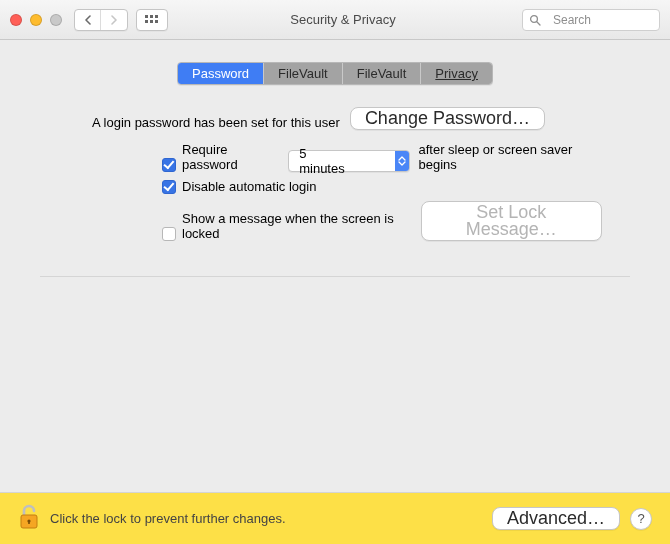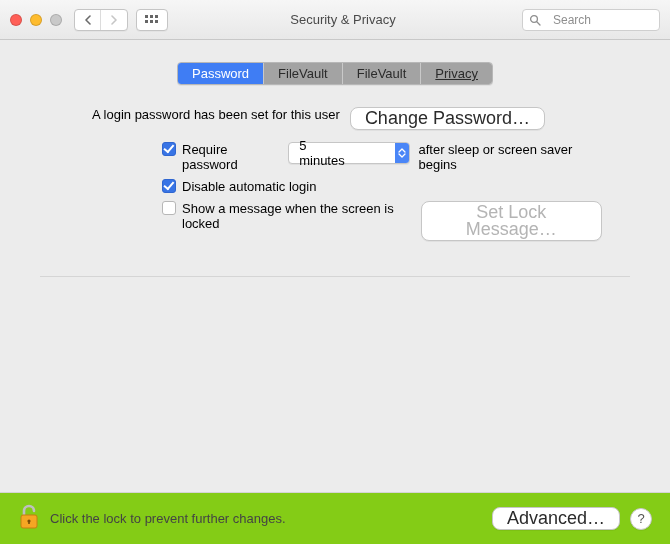--- a/index.html
+++ b/index.html
@@ -66,21 +66,21 @@
     .tab {
       padding: 3px 14px; font-size:13px; color:#2b2b2b; background:#a3a3a3;
       border-right: 1px solid #c9c9c9; cursor: default;
     }
     .tab:last-child { border-right: none; text-decoration: underline; }
     .tab.selected { background:#3f7df4; color:#fff; }
 
     .section1 {
       padding: 22px 48px 28px 60px;
     }
-    .row { display:flex; align-items:flex-start; margin-bottom: 7px; }
+    .row { display:flex; align-items:flex-end; margin-bottom: 7px; }
     .login-row { margin-left: 12px; margin-bottom: 12px; }
     .indent { margin-left: 34px; padding-left: 48px; }
     .mac-button {
       background: #fff; border: 1px solid #c6c6c6; border-radius: 8px;
       padding: 2px 14px; font-size: 18px; color:#2b2b2b;
       box-shadow: 0 1px 0 rgba(0,0,0,0.05); cursor: default; line-height: 17px;
     }
     .mac-button.disabled { color:#b4b4b4; }
     .popup {
       display:inline-flex; align-items:center; background:#fff;
@@ -107,21 +107,21 @@
 
     .section2 { padding: 22px 48px 10px 60px; }
     .radio-row { display:flex; align-items:center; margin: 6px 0 2px 44px; }
     .radio { width:16px; height:16px; border:1px solid #b0b0b0; border-radius:50%;
       background:#fff; margin-right:6px; display:inline-flex; align-items:center; justify-content:center; flex:none; }
     .radio.selected { border-color:#2f66d0; }
     .radio.selected::after { content:""; width:8px; height:8px; border-radius:50%; background:#3874e5; }
 
     .footer {
       height: 52px; border-top: 1px solid #d4d4d4;
-      background: #84cc16; display:flex; align-items:center;
+      background: #fde047; display:flex; align-items:center;
       padding: 0 18px; gap: 10px;
     }
     .locktext { font-size:13px; color:#444; }
     .footer-spacer { flex:1; }
     .helpbtn {
       width: 22px; height:22px; border-radius:50%; border:1px solid #c6c6c6;
       background:#fff; display:flex; align-items:center; justify-content:center;
       color:#555; font-size:13px; box-shadow: 0 1px 0 rgba(0,0,0,0.05);
     }
   </style>

